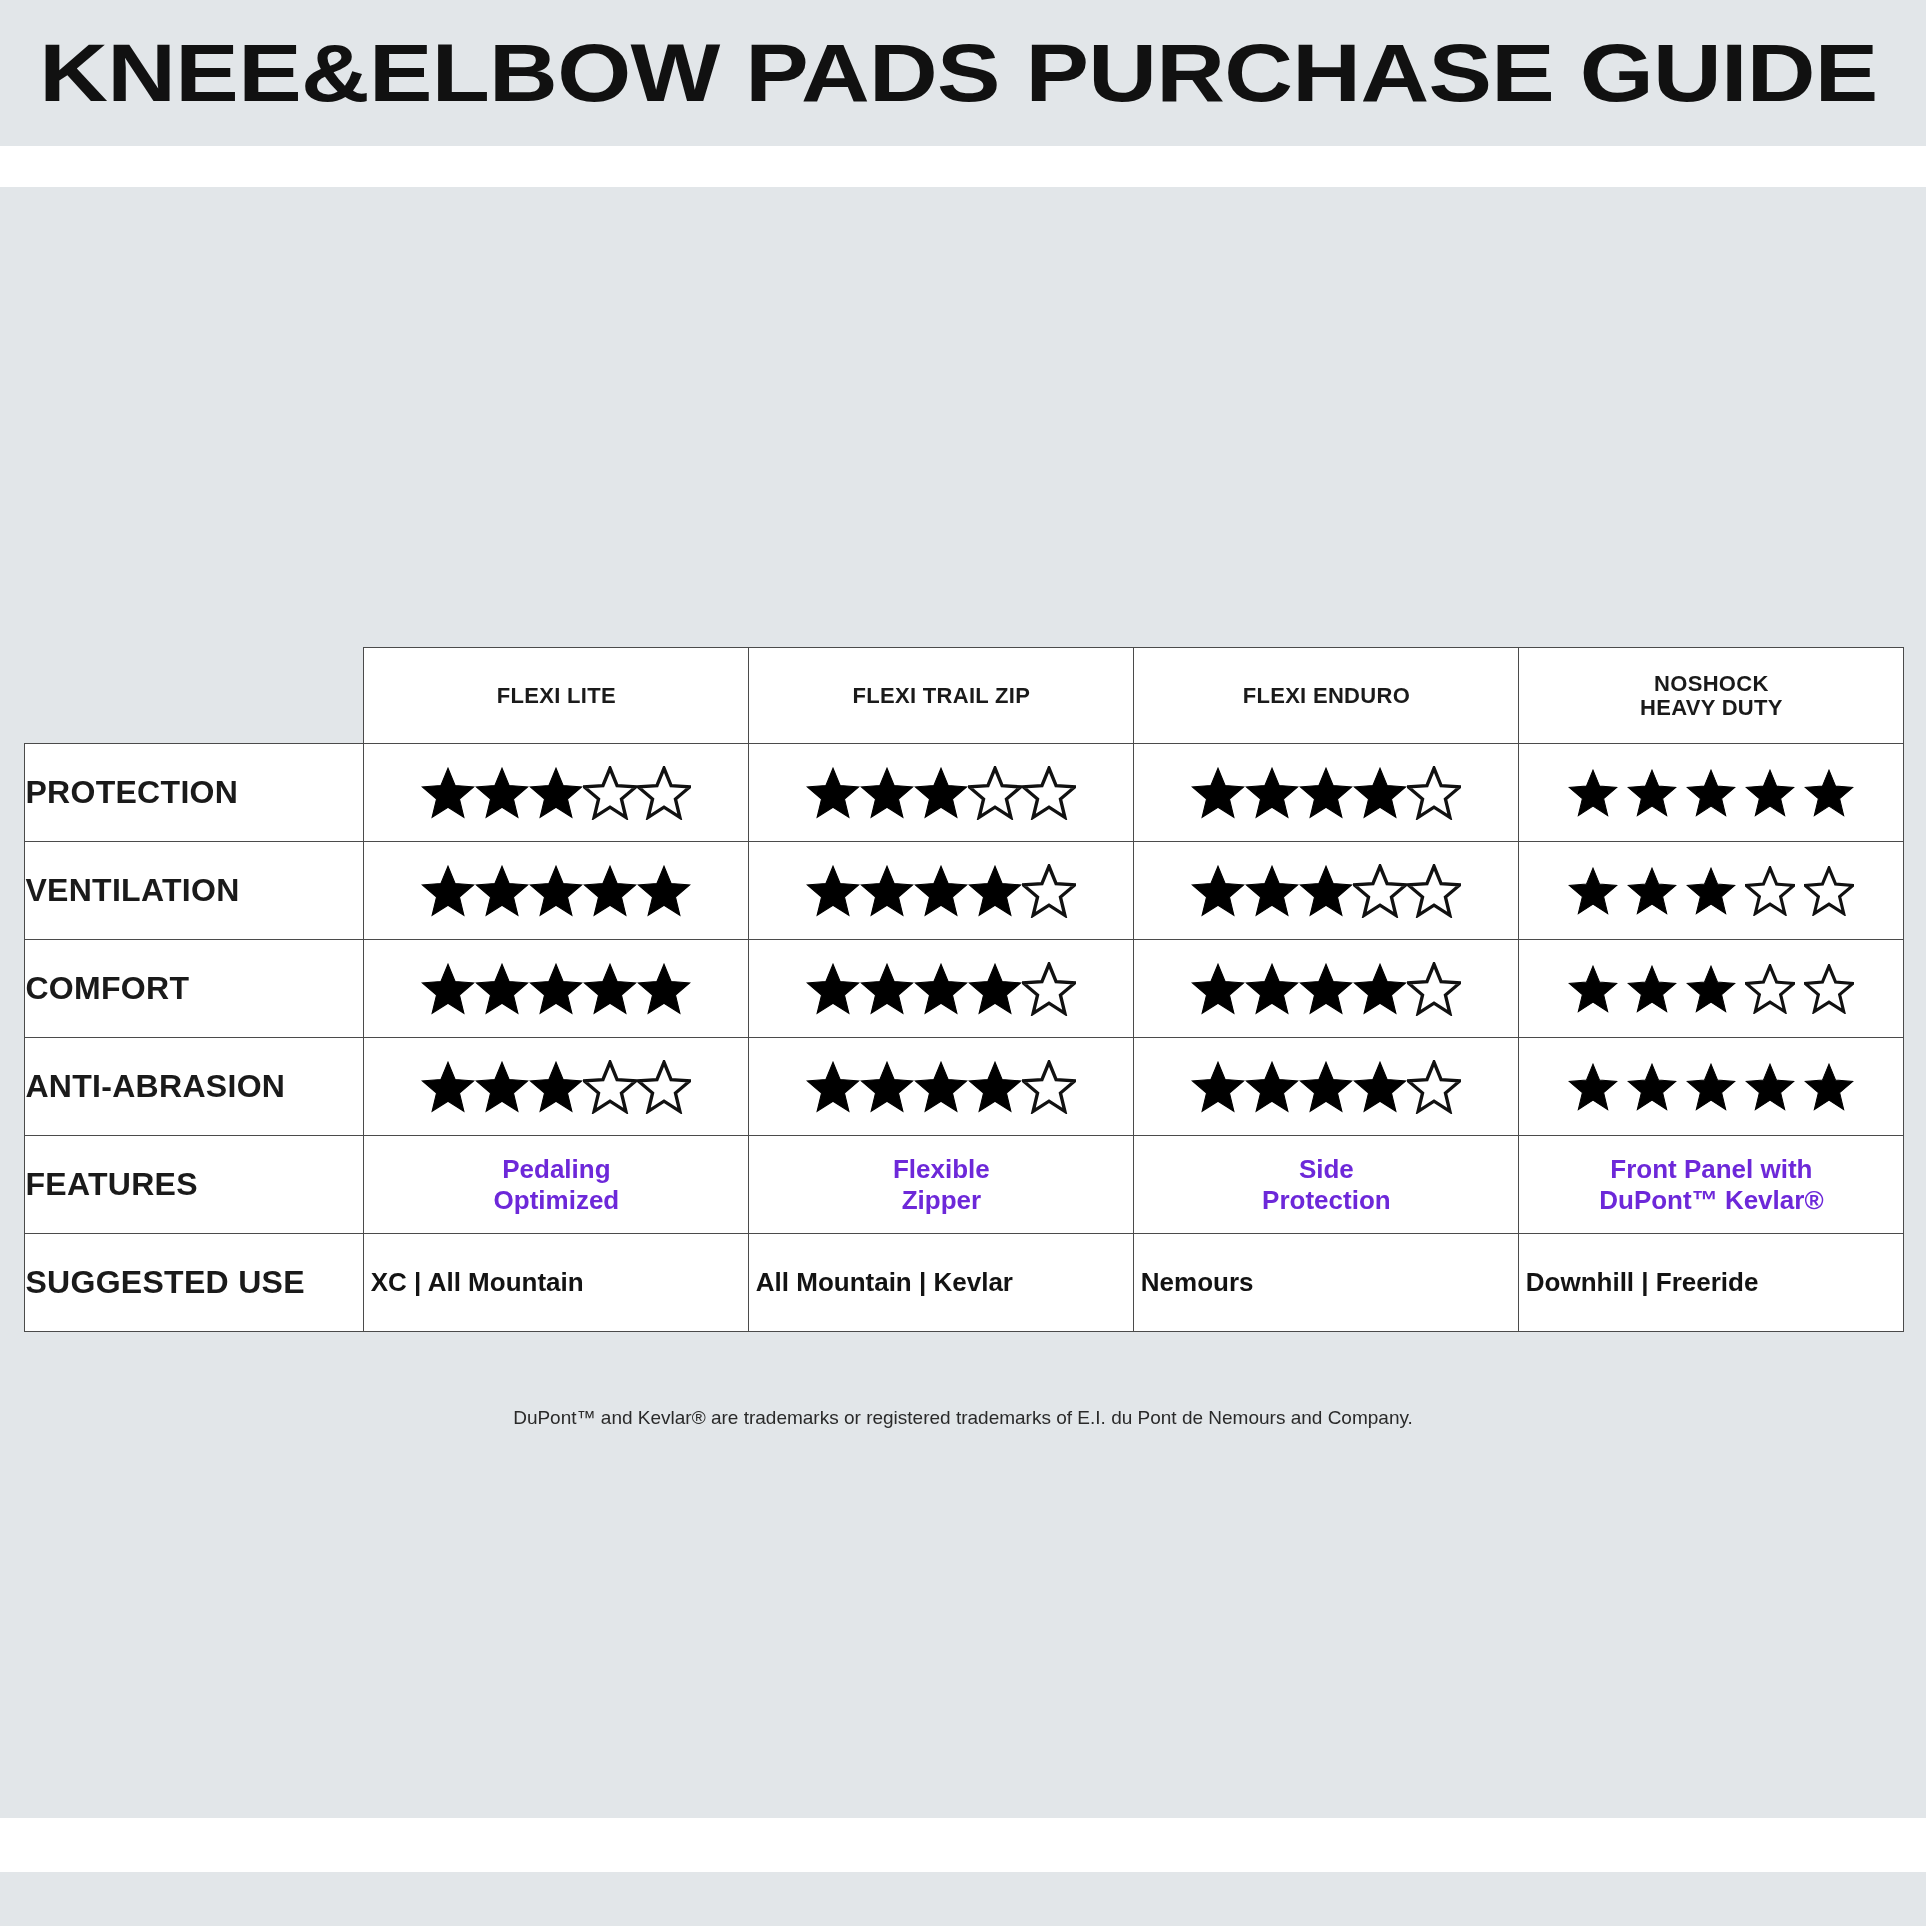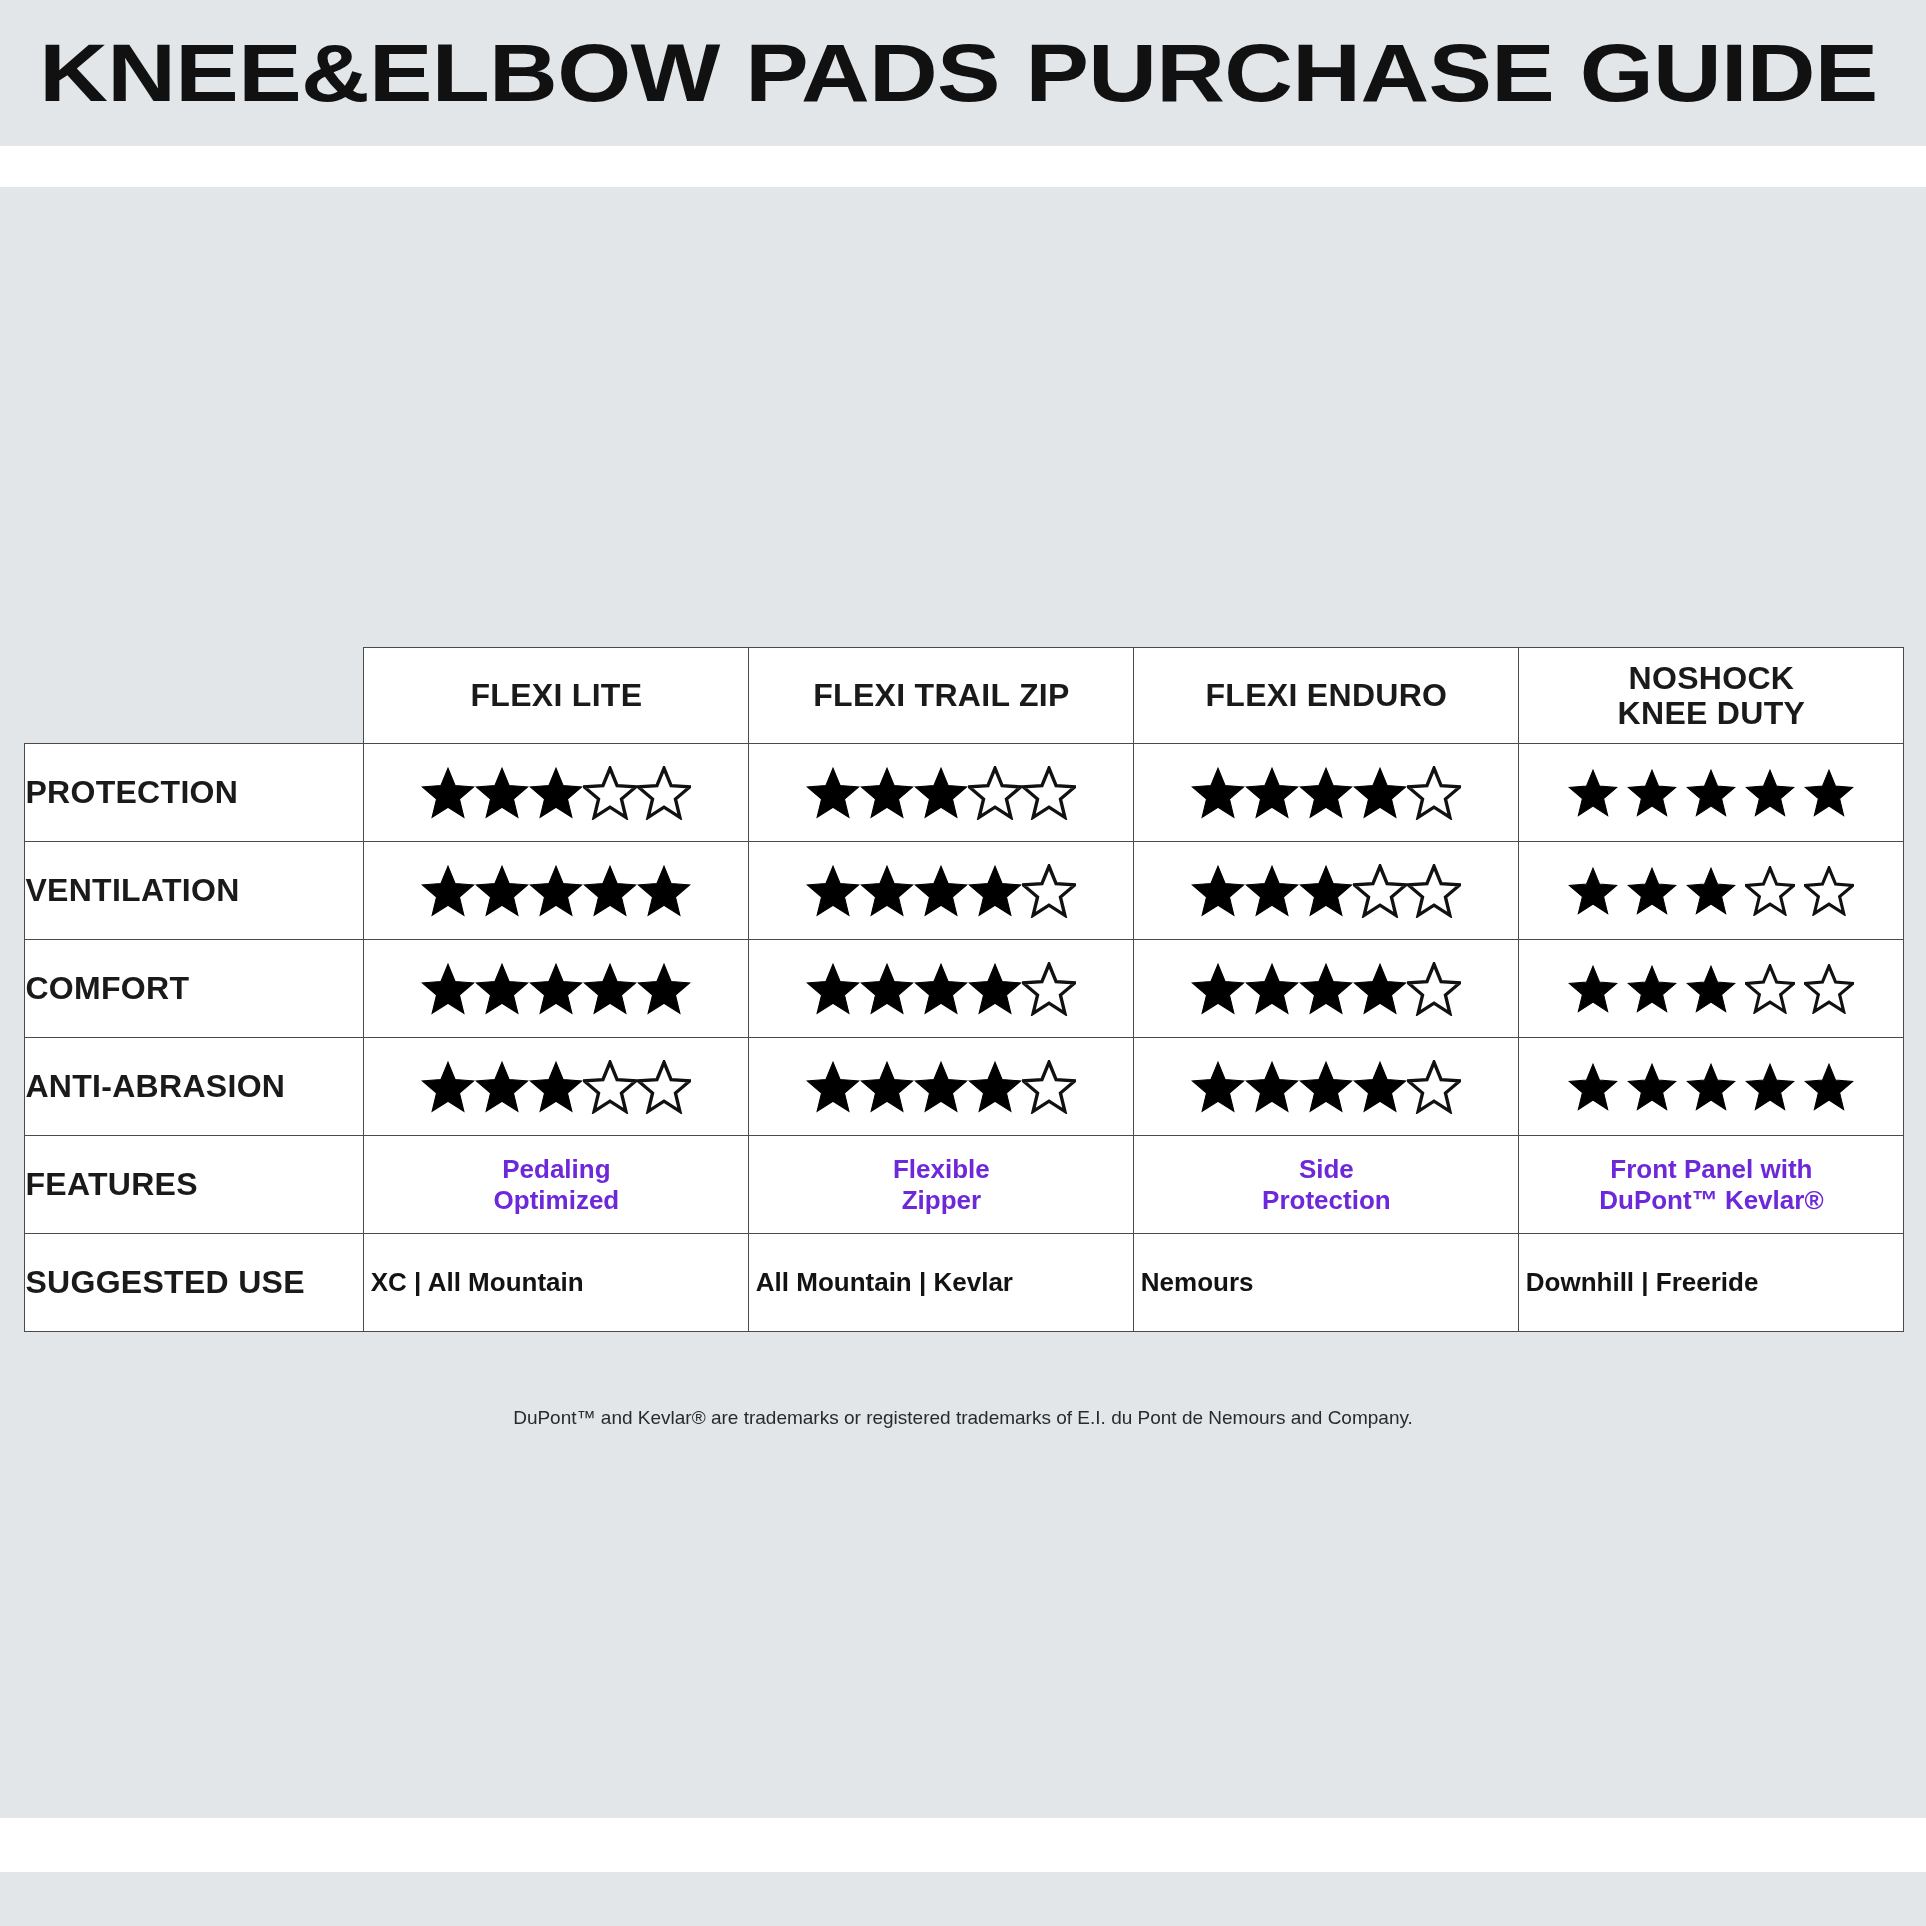--- a/index.html
+++ b/index.html
@@ -77,21 +77,21 @@
   
   td.corner-blank {
     border: none !important;
     background: transparent !important;
   }
   th.prod-head {
     height: 96px;
     text-align: center;
     font-family: "Liberation Sans Narrow", "Liberation Sans", sans-serif;
     font-weight: bold;
-    font-size: 32px;
+    font-size: 22px;
     line-height: 1.08;
     letter-spacing: 0.3px;
     color: #1a1a1a;
   }
 
   td.row-label {
     height: 98px;
     padding-left: 18px;
     text-align: left;
     font-family: "Liberation Sans Narrow", "Liberation Sans", sans-serif;
@@ -176,21 +176,21 @@
               <div>FLEXI LITE</div>
             </th>
           <th class="prod-head">
               <div>FLEXI TRAIL ZIP</div>
             </th>
           <th class="prod-head shade">
               <div>FLEXI ENDURO</div>
             </th>
           <th class="prod-head">
               <div>NOSHOCK</div>
-              <div>KNEE DUTY</div>
+              <div>HEAVY DUTY</div>
             </th>
         </tr>
       </thead>
       <tbody id="tbody">
           <tr>
             <td class="row-label">PROTECTION</td>
             <td class="cell shade">
               <div class="stars">
                 <svg width="54" height="54" viewBox="0 0 48 48">
                   <path d="M24 2 L30.3 17.4 L46.9 18.6 L34.2 29.4 L38.1 45.6 L24 36.6 L9.9 45.6 L13.8 29.4 L1.1 18.6 L17.7 17.4 Z" fill="#000000" stroke="#000000" stroke-width="1"></path>

